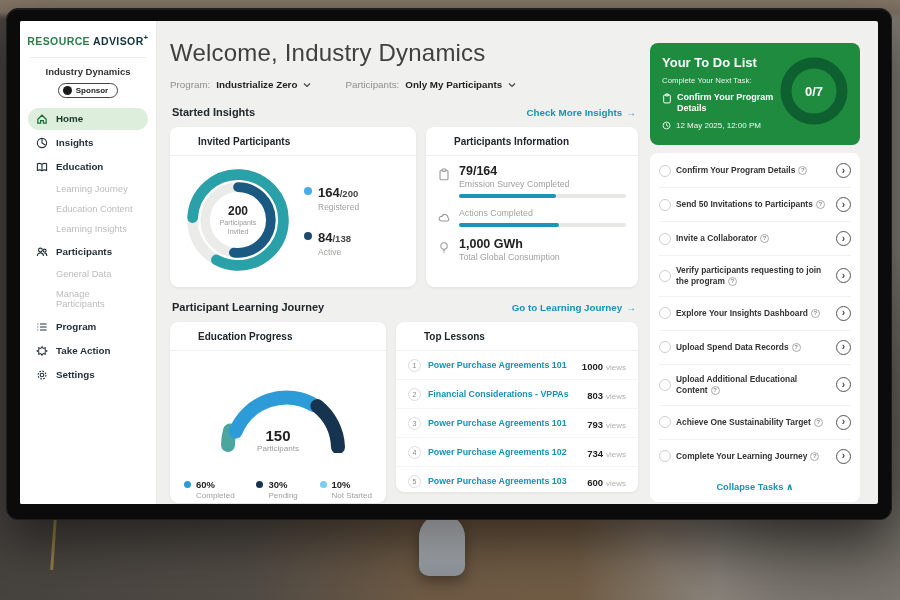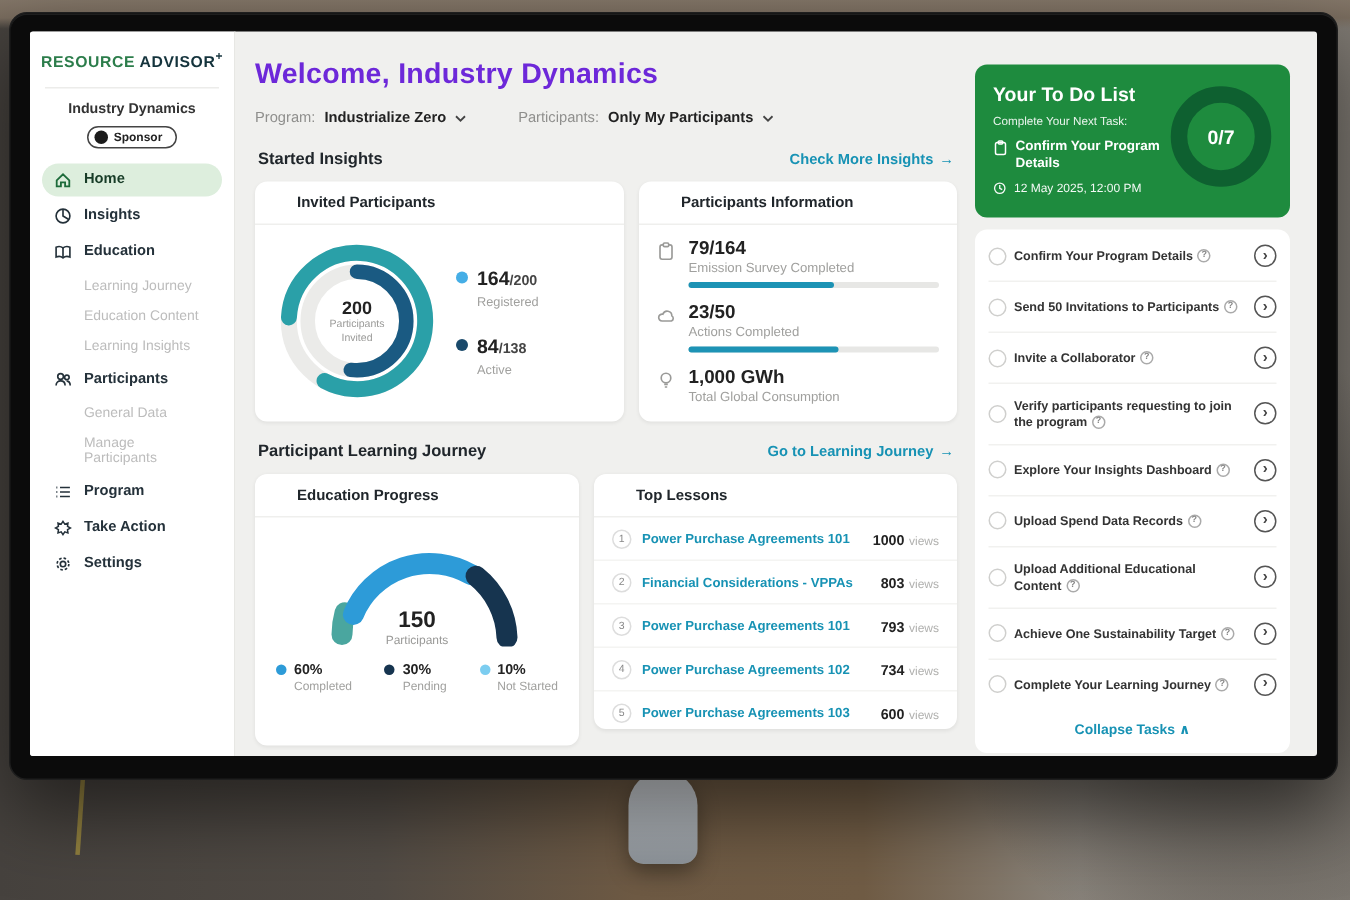--- a/index.html
+++ b/index.html
@@ -35,21 +35,21 @@
   .badge .dot { width:9px; height:9px; border-radius:50%; background:#1b1b1b; display:inline-block; }
   .menu { list-style:none; }
   .m-item { display:flex; align-items:center; gap:8px; margin:2px 8px; padding:5px 8px; border-radius:14px;
     font-size:9.8px; font-weight:bold; color:#24313a; cursor:pointer; }
   .m-item svg { flex-shrink:0; }
   .m-item.active { background:#ddeedd; color:#173c27; }
   .m-sub { margin:1px 8px; padding:4.5px 8px 4.5px 28px; font-size:9.3px; color:#bcbcbc; cursor:pointer; }
 
   
   .main { flex:1; min-width:0; padding:18px 12px 0 13px; }
-  h1.welcome { font-size:19px; font-weight:bold; color:#6d28d9; letter-spacing:.2px; }
+  h1.welcome { font-size:24px; font-weight:normal; color:#404040; letter-spacing:.2px; }
   .filters { display:flex; gap:34px; margin-top:12px; align-items:center; }
   .filter { display:flex; align-items:center; gap:6px; font-size:9.8px; cursor:pointer; }
   .filter .lab { color:#8f8f8d; }
   .filter .val { color:#222; font-weight:bold; }
   .filter .chev { color:#555; font-size:9px; }
   .section-row { display:flex; justify-content:space-between; align-items:center; margin:16px 2px 9px; }
   .section-title { font-size:11px; font-weight:bold; color:#20262b; }
   .tlink { font-size:9.8px; font-weight:bold; color:#1792b4; cursor:pointer; white-space:nowrap; }
   .tlink .arr { margin-left:4px; }
   .cards-row { display:flex; gap:10px; }
@@ -74,21 +74,21 @@
   .stat { display:flex; gap:8px; margin-bottom:9px; }
   .stat-ic { width:13px; color:#9a9a98; padding-top:3px; flex-shrink:0; }
   .stat-main { flex:1; }
   .stat-v { font-size:12.5px; font-weight:bold; color:#222; }
   .stat-l { font-size:8.8px; color:#a0a09e; margin-top:1px; }
   .bar { height:4px; border-radius:2px; background:#e7e7e5; margin-top:5px; }
   .bar > div { height:4px; border-radius:2px; background:#1d93b5; }
 
   .card-edu { flex:0 0 216px; height:181px; }
   .edu-body { position:relative; padding-top:8px; }
-  .gauge-wrap { position:relative; width:140px; height:78px; margin:0 auto; }
+  .gauge-wrap { position:relative; width:140px; height:78px; margin:16px auto; }
   .gauge-center { position:absolute; left:0; right:0; bottom:0; text-align:center; }
   .gauge-center .v { font-size:15px; font-weight:bold; color:#222; }
   .gauge-center .l { font-size:8px; color:#9a9a98; }
   .edu-legend { display:flex; justify-content:space-between; padding:10px 14px 0; }
   .eleg { display:flex; gap:5px; }
   .eleg .d { width:7px; height:7px; border-radius:50%; margin-top:2px; }
   .eleg .v { font-size:9.5px; font-weight:bold; color:#222; }
   .eleg .l { font-size:8px; color:#a0a09e; margin-top:1px; }
 
   .card-lessons { flex:1; height:170px; }
@@ -277,21 +277,20 @@
                   <div class="bar">
                       <div style="width:58%;"></div>
                     </div>
                 </div>
               </div>
               <div class="stat">
                 <span class="stat-ic"><svg width="12" height="12" viewBox="0 0 12 12" fill="none" stroke="#9a9a98" stroke-width="1.1">
                       <path d="M3.4 9 a2.3 2.3 0 1 1 .5-4.55 A3.1 3.1 0 0 1 9.9 5.6 a1.9 1.9 0 0 1-.3 3.4 Z"></path>
                     </svg></span>
                 <div class="stat-main">
-                  <div class="stat-v">23/50</div>
                   <div class="stat-l">Actions Completed</div>
                   <div class="bar">
                       <div style="width:60%;"></div>
                     </div>
                 </div>
               </div>
               <div class="stat">
                 <span class="stat-ic"><svg width="12" height="13" viewBox="0 0 12 13" fill="none" stroke="#9a9a98" stroke-width="1.1">
                       <circle cx="6" cy="5" r="3.2"></circle>
                       <path d="M4.8 9.2 H7.2 M5.2 11 H6.8"></path>

